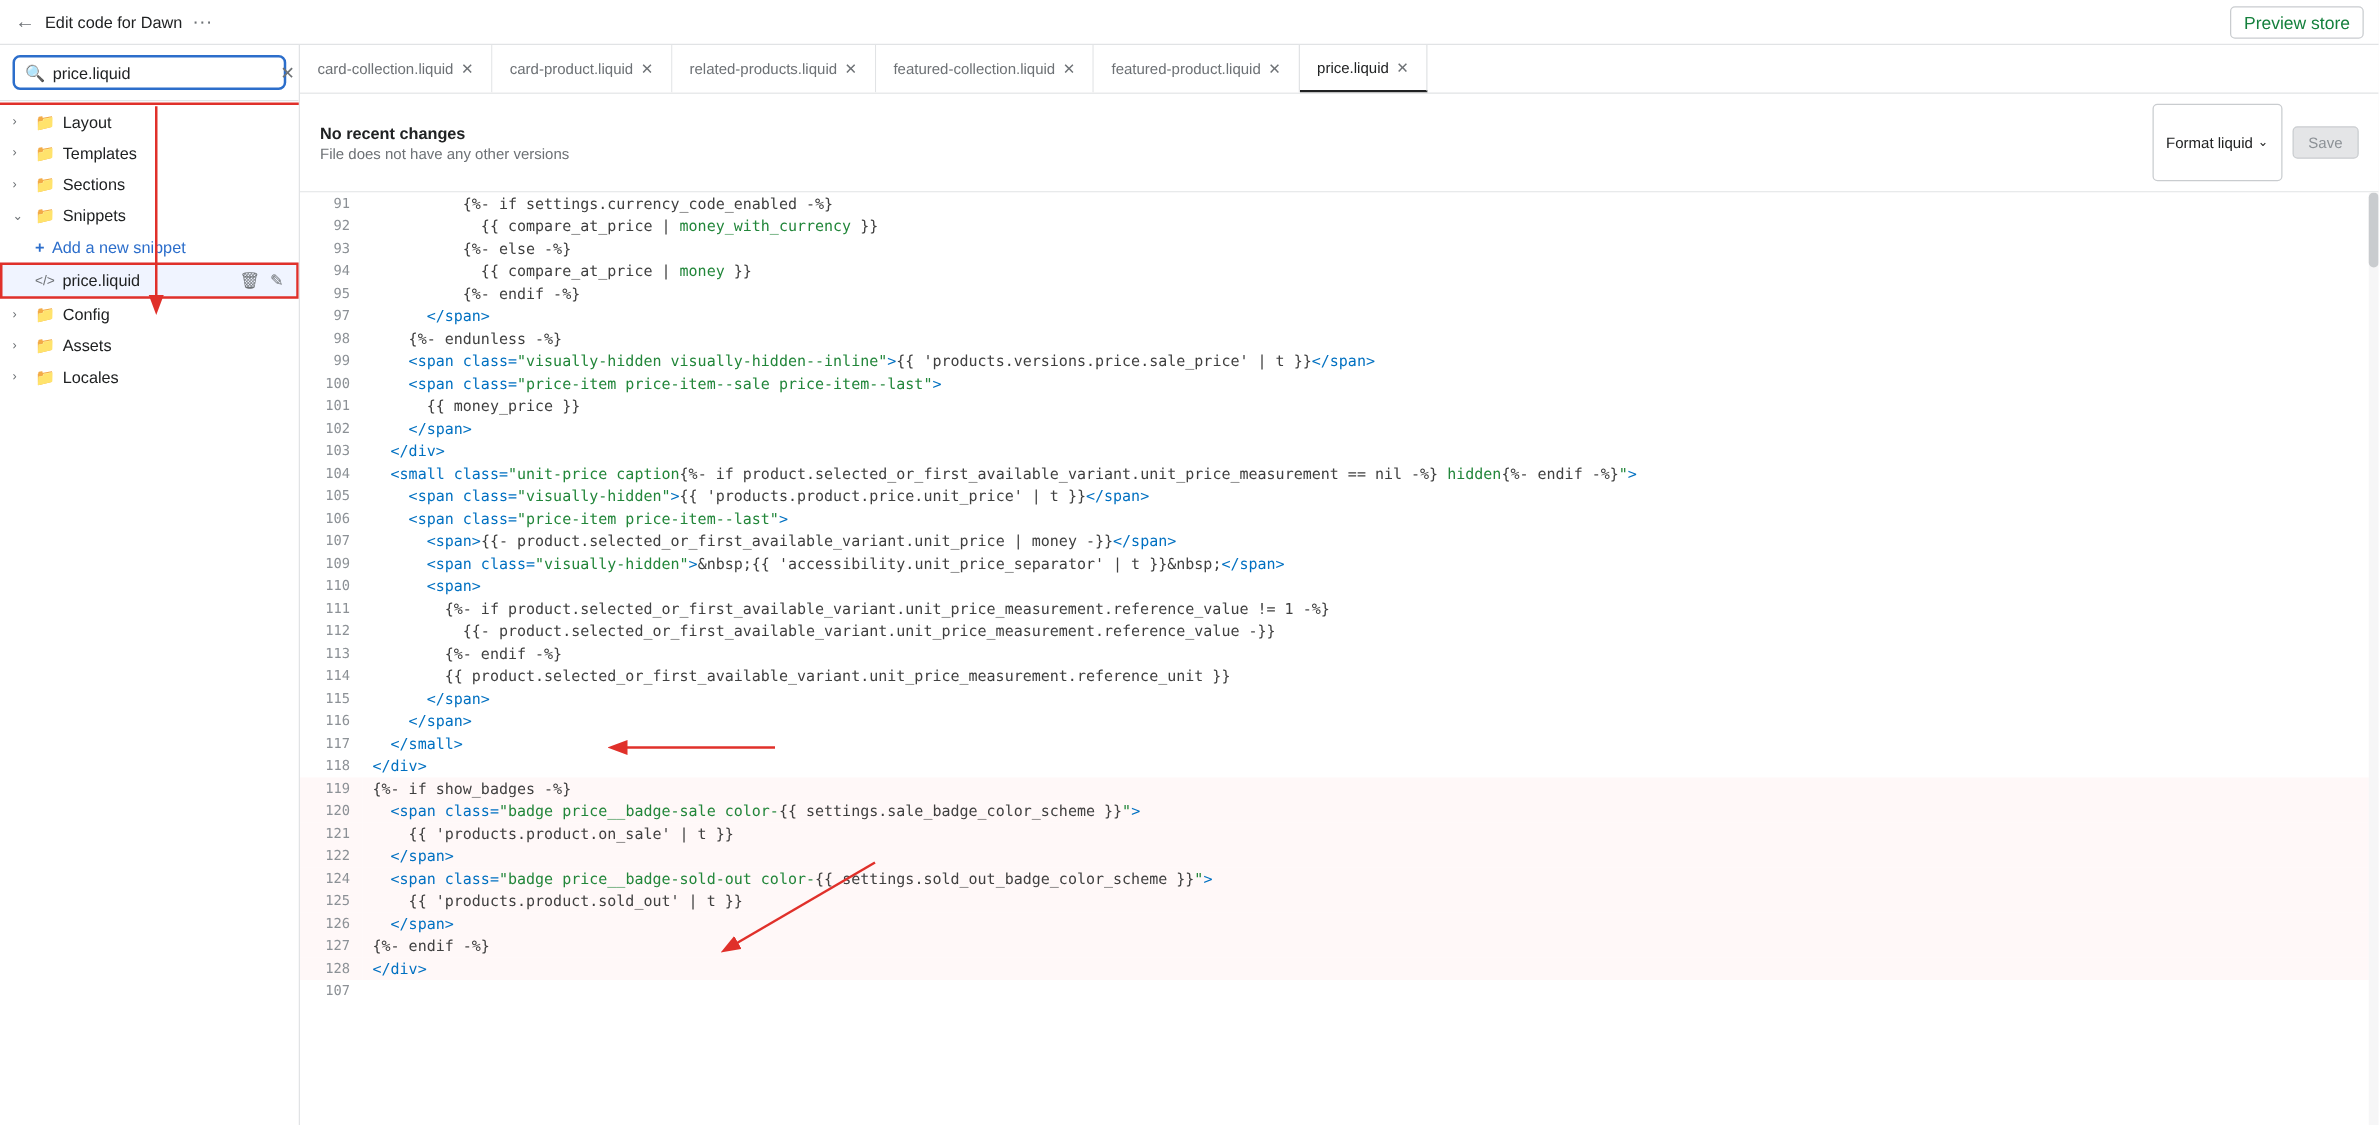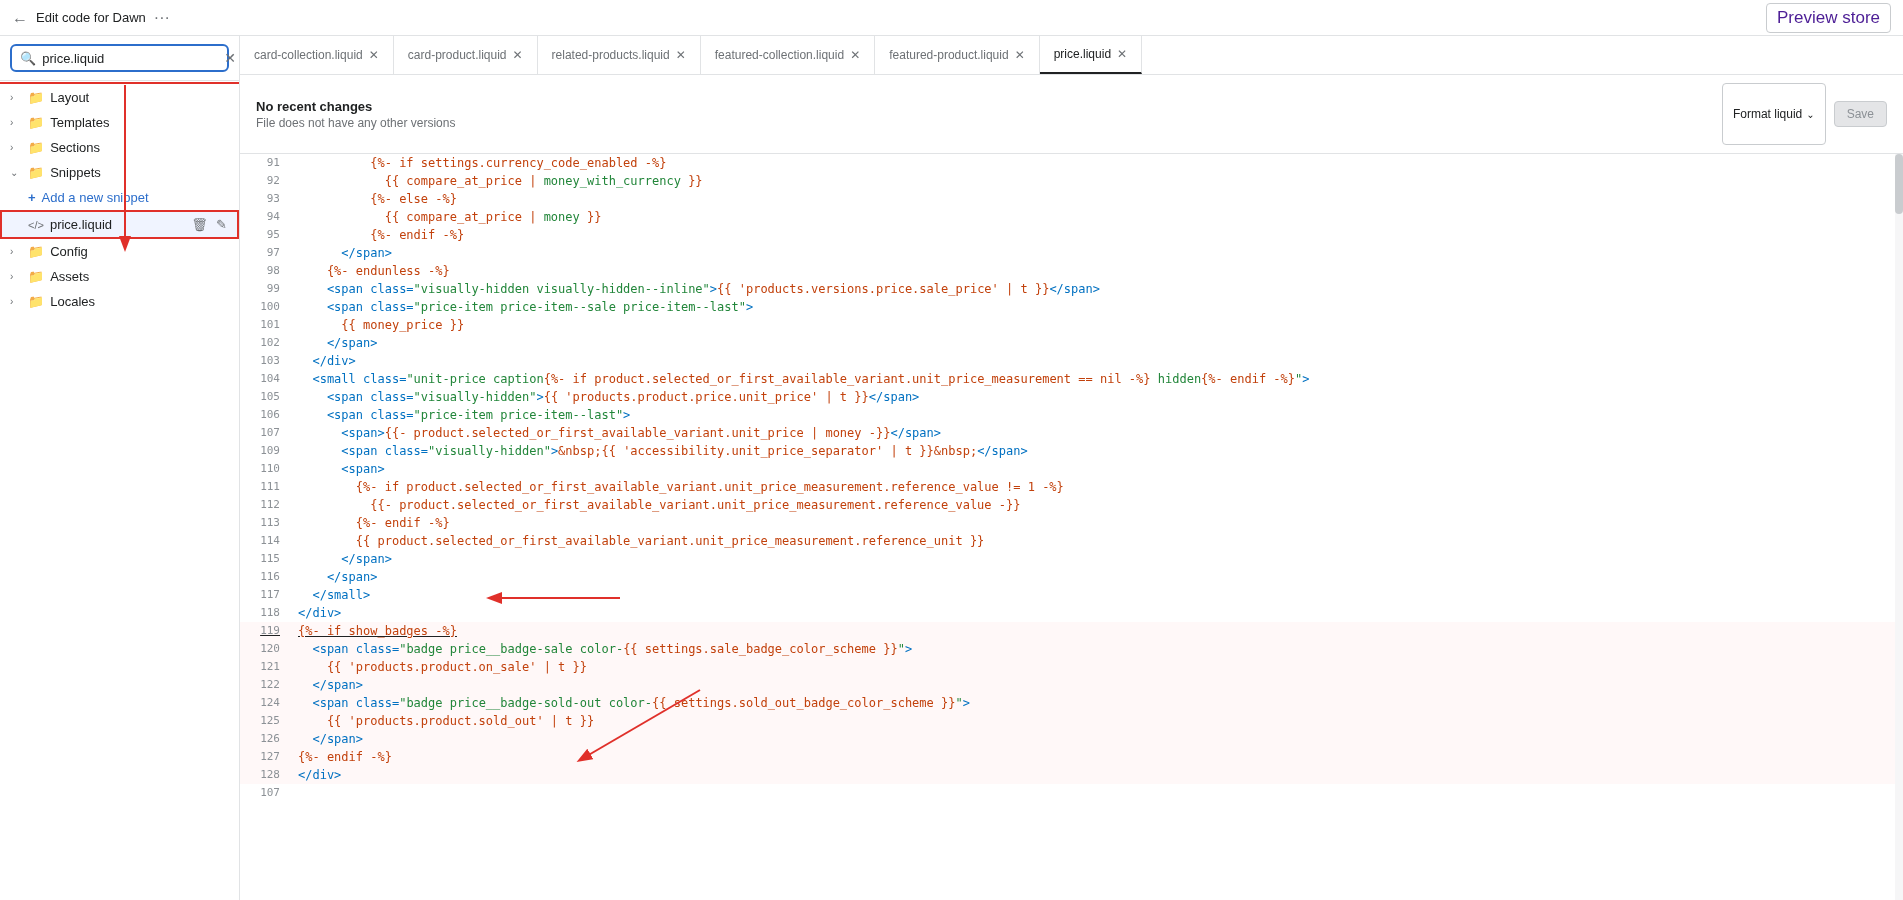--- a/index.html
+++ b/index.html
@@ -18,23 +18,23 @@
       z-index: 10;
     }
     .top-bar-left { display: flex; align-items: center; gap: 8px; }
     .top-bar-title { font-size: 13px; font-weight: 500; color: #202223; }
     .top-bar-dots { color: #6d7175; font-size: 16px; cursor: pointer; }
     .preview-btn {
       background: #fff;
       border: 1px solid #c9cccf;
       border-radius: 4px;
       padding: 4px 10px;
-      font-size: 17px;
+      font-size: 14px;
       cursor: pointer;
-      color: #4c1d95;
+      color: #15803d;
       text-align: right;
     }
 
     
     .main-layout {
       display: flex;
       height: calc(900px - 36px);
     }
 
     
@@ -212,21 +212,21 @@
     .line-content {
       display: table-cell;
       padding: 0 16px 0 8px;
       white-space: pre;
       color: #202223;
     }
 
     
     .t-tag { color: #0070c1; }
     .t-string { color: #22863a; }
-    .t-liquid { color: #c2410c; }
+    .t-liquid { color: #404040; }
     .t-liquid-filter { color: #22863a; }
 
     
     .code-editor::-webkit-scrollbar { width: 8px; height: 8px; }
     .code-editor::-webkit-scrollbar-track { background: #f6f6f7; }
     .code-editor::-webkit-scrollbar-thumb { background: #c9cccf; border-radius: 4px; }
 
     
     .sidebar::-webkit-scrollbar { width: 4px; }
     .sidebar::-webkit-scrollbar-thumb { background: #c9cccf; border-radius: 4px; }
@@ -463,21 +463,21 @@
             <div class="line-content"><span class="t-tag">    &lt;/span&gt;</span></div>
           </div>
           <div class="code-line">
             <div class="line-number">117</div>
             <div class="line-content"><span class="t-tag">  &lt;/small&gt;</span></div>
           </div>
           <div class="code-line">
             <div class="line-number">118</div>
             <div class="line-content"><span class="t-tag">&lt;/div&gt;</span></div>
           </div>
-          <div class="code-line" style="background: rgb(255, 248, 248); border-top: 2px solid rgb(224, 48, 42); border-left: 2px solid rgb(224, 48, 42); border-right: 2px solid rgb(224, 48, 42); text-decoration: underline;">
+          <div class="code-line" style="background: rgb(255, 248, 248); border-top: 2px solid rgb(224, 48, 42); border-left: 2px solid rgb(224, 48, 42); border-right: 2px solid rgb(224, 48, 42);">
             <div class="line-number">119</div>
             <div class="line-content"><span class="t-liquid">{%- if show_badges -%}</span></div>
           </div>
           <div class="code-line" style="background: rgb(255, 248, 248); border-left: 2px solid rgb(224, 48, 42); border-right: 2px solid rgb(224, 48, 42);">
             <div class="line-number">120</div>
             <div class="line-content"><span class="t-tag">  &lt;span class=</span><span class="t-string">"badge price__badge-sale color-</span><span class="t-liquid">{{ settings.sale_badge_color_scheme }}</span><span class="t-string">"</span><span class="t-tag">&gt;</span></div>
           </div>
           <div class="code-line" style="background: rgb(255, 248, 248); border-left: 2px solid rgb(224, 48, 42); border-right: 2px solid rgb(224, 48, 42);">
             <div class="line-number">121</div>
             <div class="line-content"><span class="t-liquid">    {{ 'products.product.on_sale' | t }}</span></div>

